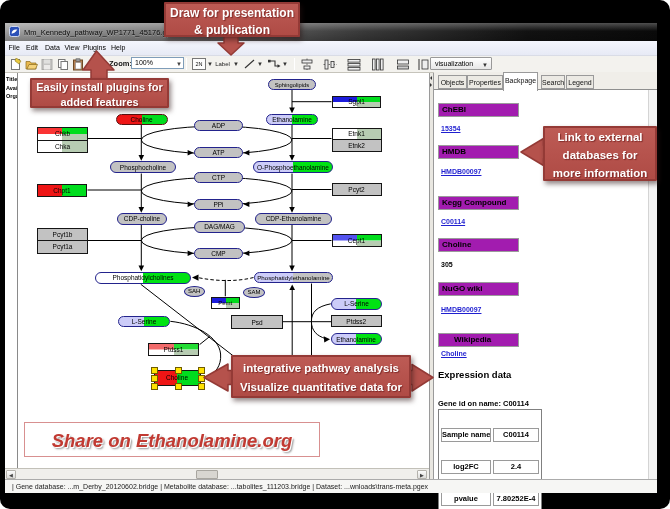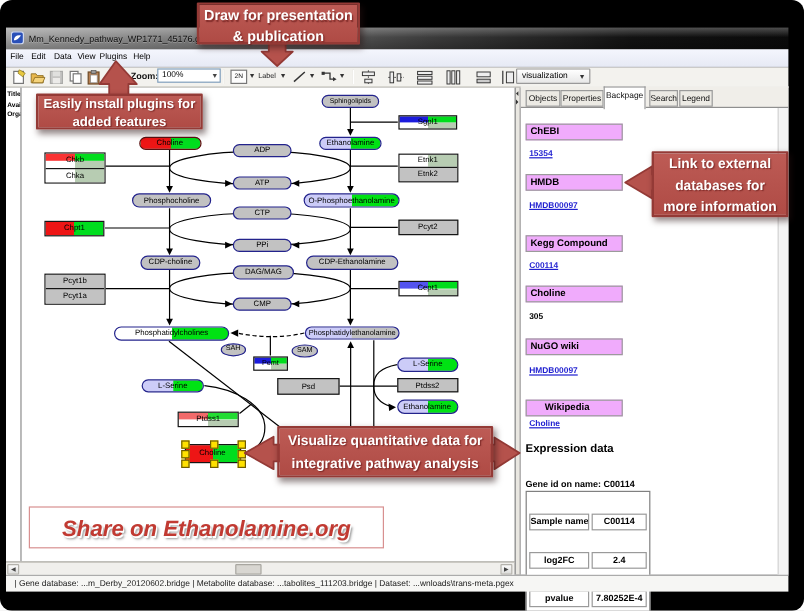--- a/index.html
+++ b/index.html
@@ -70,21 +70,21 @@
   #hthumb{left:196px;top:470px;width:22px;height:9px;background:#d8d6d1;border:1px solid #a8a6a0;border-radius:1px;}
   #splitter{left:429px;top:73px;width:5px;height:406px;background:#e9e7e1;border-left:1px solid #9a9a9a;border-right:1px solid #9a9a9a;}
   #splitter .ar{position:absolute;left:0;width:0;height:0;border:2.5px solid transparent;}
   #panel{left:434px;top:72px;width:223px;height:407px;background:#fff;}
   #tabstrip{left:434px;top:72px;width:223px;height:18px;background:#f0eee9;border-bottom:1px solid #8f8f8f;}
   .tab{position:absolute;top:74.5px;height:14.5px;background:#eceae4;border:1px solid #9a9a9a;
     font-size:7px;line-height:13px;text-align:center;color:#111;box-sizing:border-box;z-index:1;}
   .tab.active{top:72px;height:18.5px;background:#fff;border-bottom:none;z-index:3;line-height:16px;}
   #vscroll{left:648px;top:90px;width:9px;height:389px;background:#f4f4f4;border-left:1px solid #d4d4d4;}
 
-  .secbox{left:438px;width:81px;height:14px;background:#f0abfc;border:1px solid #9b9b9b;
+  .secbox{left:438px;width:81px;height:14px;background:#a21caf;border:1px solid #9b9b9b;
     font-size:8px;font-weight:bold;line-height:12px;padding-left:3px;color:#000;}
   .plink{left:441px;font-size:7px;font-weight:bold;color:#1f1fd0;text-decoration:underline;white-space:nowrap;}
   .pplain{left:441px;font-size:7px;font-weight:bold;color:#000;white-space:nowrap;}
   #expr-title{left:438px;top:369px;font-size:9.5px;font-weight:bold;color:#000;}
   #geneid{left:438px;top:399px;font-size:7.5px;font-weight:bold;color:#000;}
   #xtable{left:438px;top:409px;width:104px;background:#fff;border:1px solid #808080;padding:1px;}
   #xtable .trow{display:flex;margin-top:16px;}
   #xtable .cell{box-sizing:border-box;border:1px solid #9a9a9a;margin:1px;height:14px;
     font-size:7.5px;font-weight:bold;line-height:12px;text-align:center;color:#000;
     white-space:nowrap;overflow:hidden;}
@@ -456,17 +456,17 @@
   <div id="co-plugins" class="abs callout">
     <div>Easily install plugins for</div>
     <div>added features</div>
   </div>
   <div id="co-link" class="abs callout">
     <div>Link to external</div>
     <div>databases for</div>
     <div>more information</div>
   </div>
   <div id="co-viz" class="abs callout">
+    <div>integrative pathway analysis</div>
     <div>Visualize quantitative data for</div>
-    <div>integrative pathway analysis</div>
   </div>
   <div id="co-share" class="abs">Share on Ethanolamine.org</div>
 </div>
 
 </body></html>

